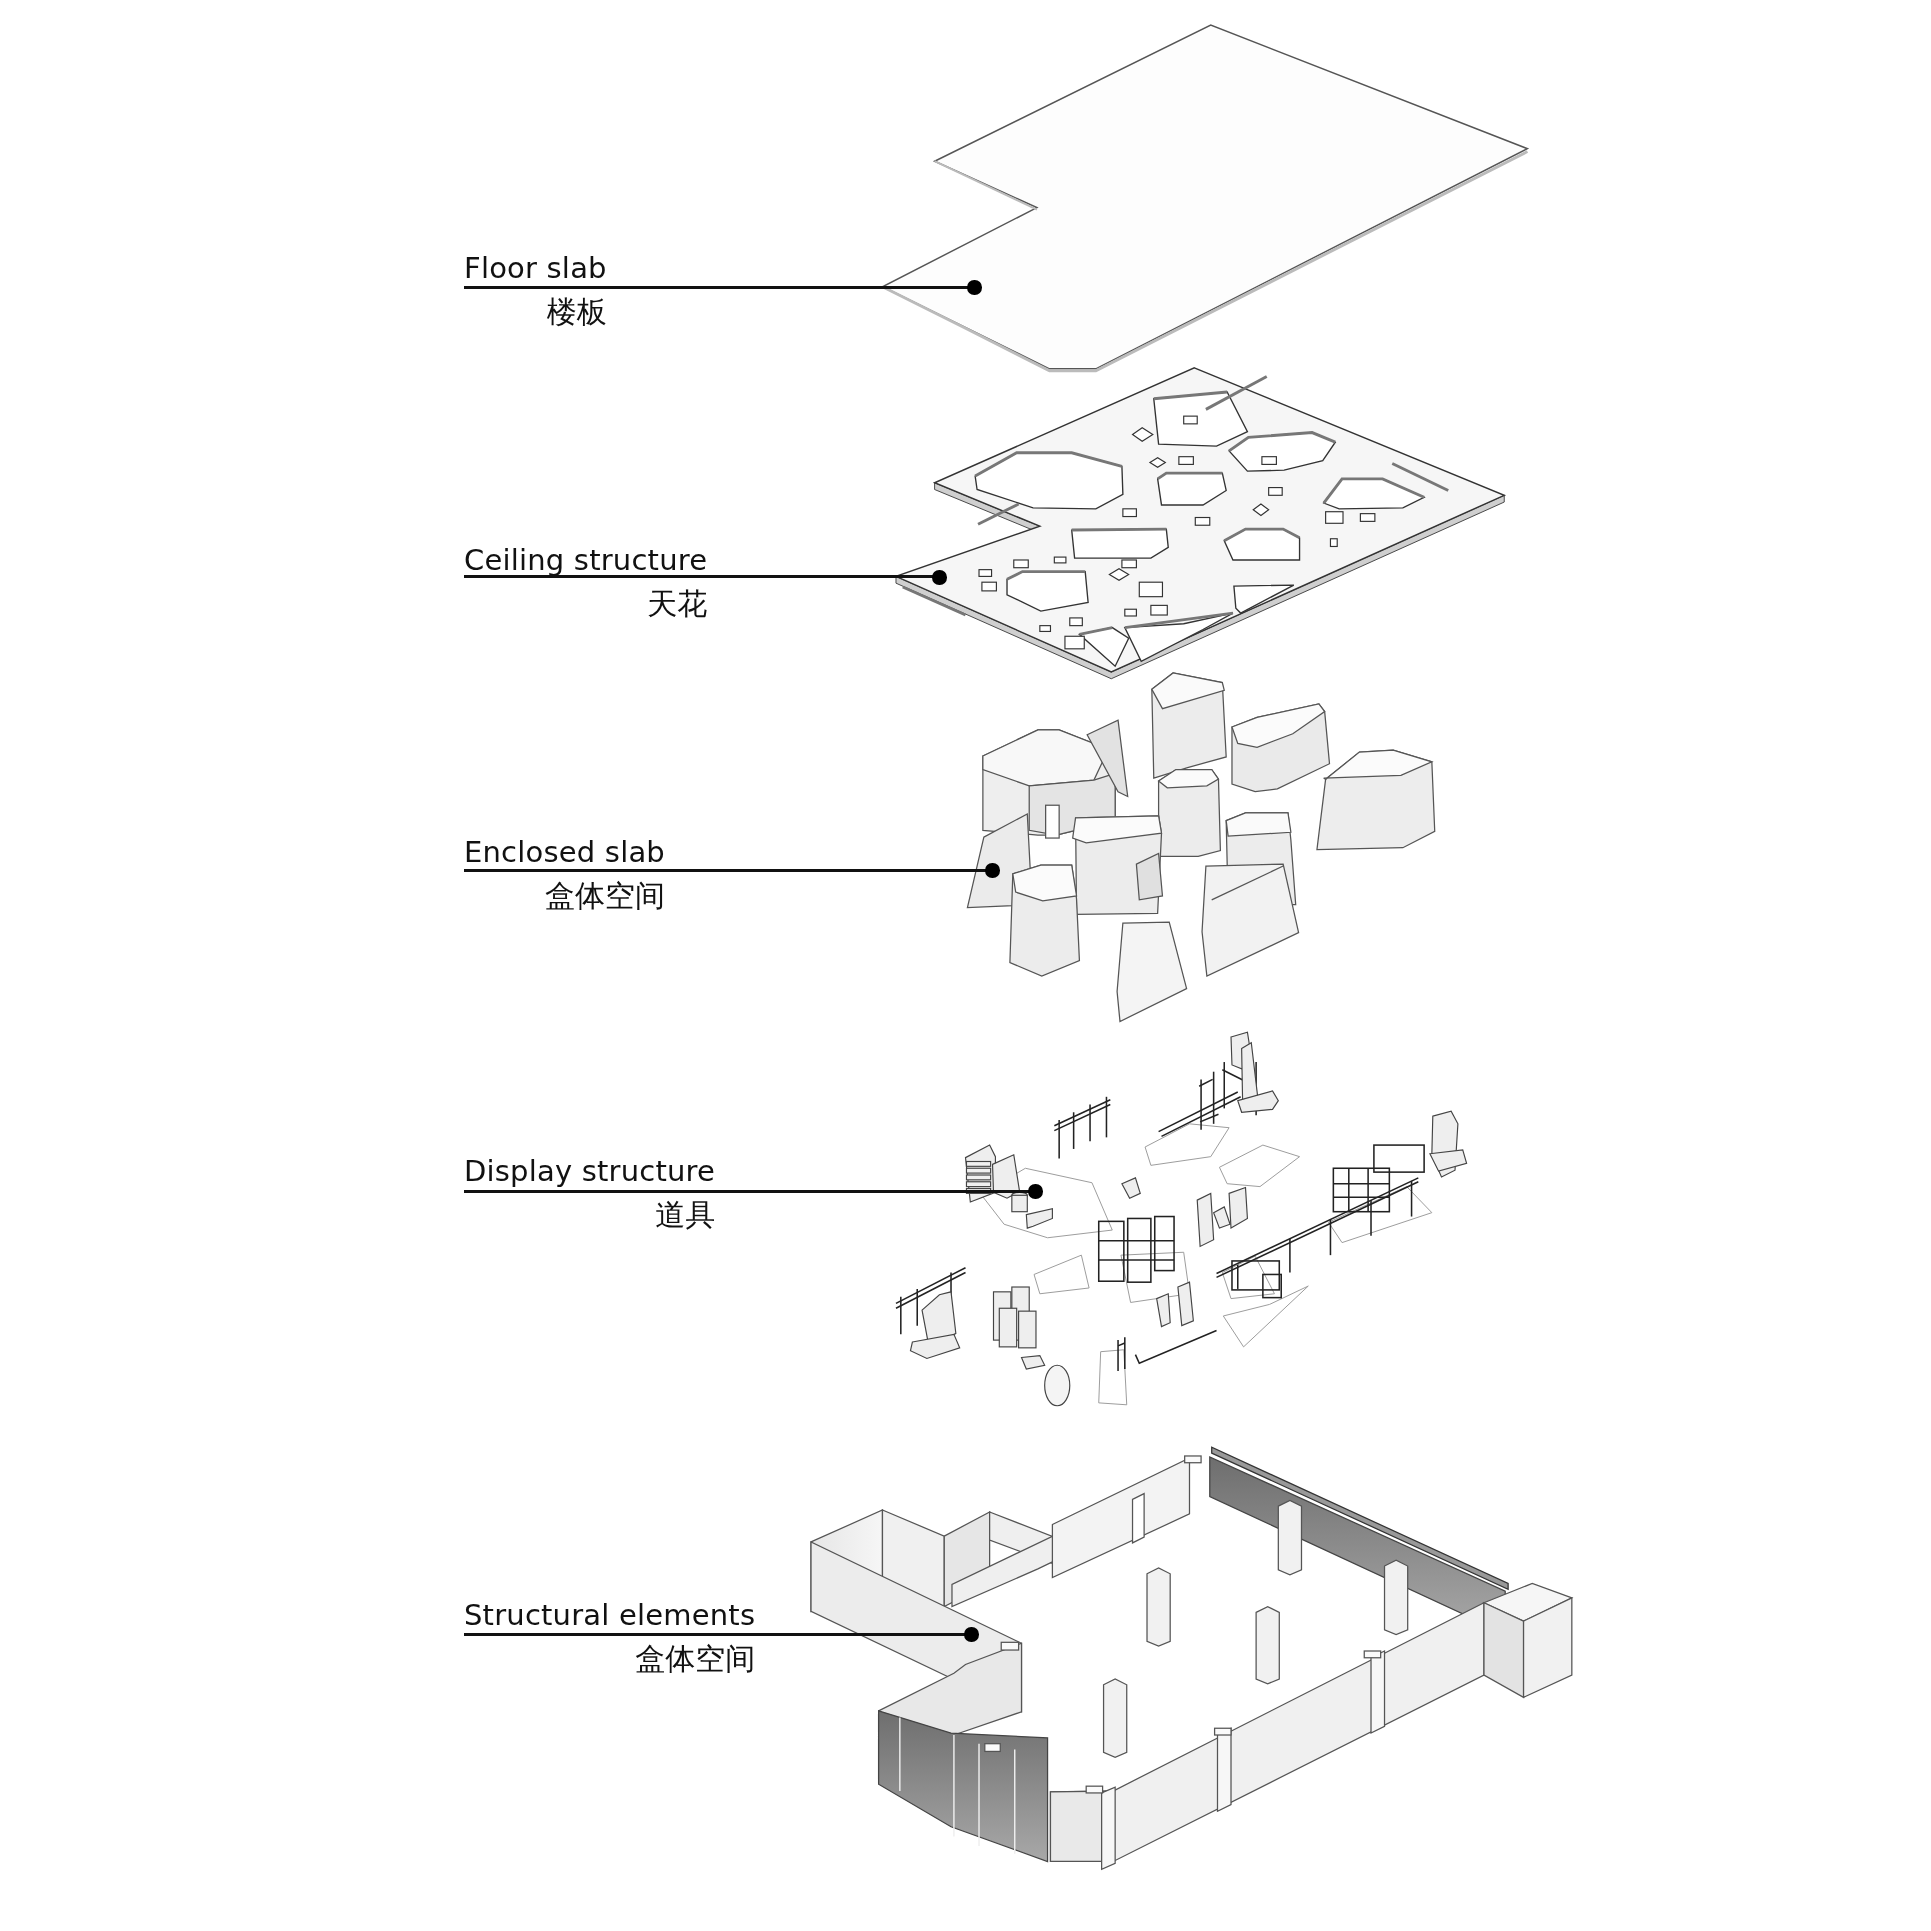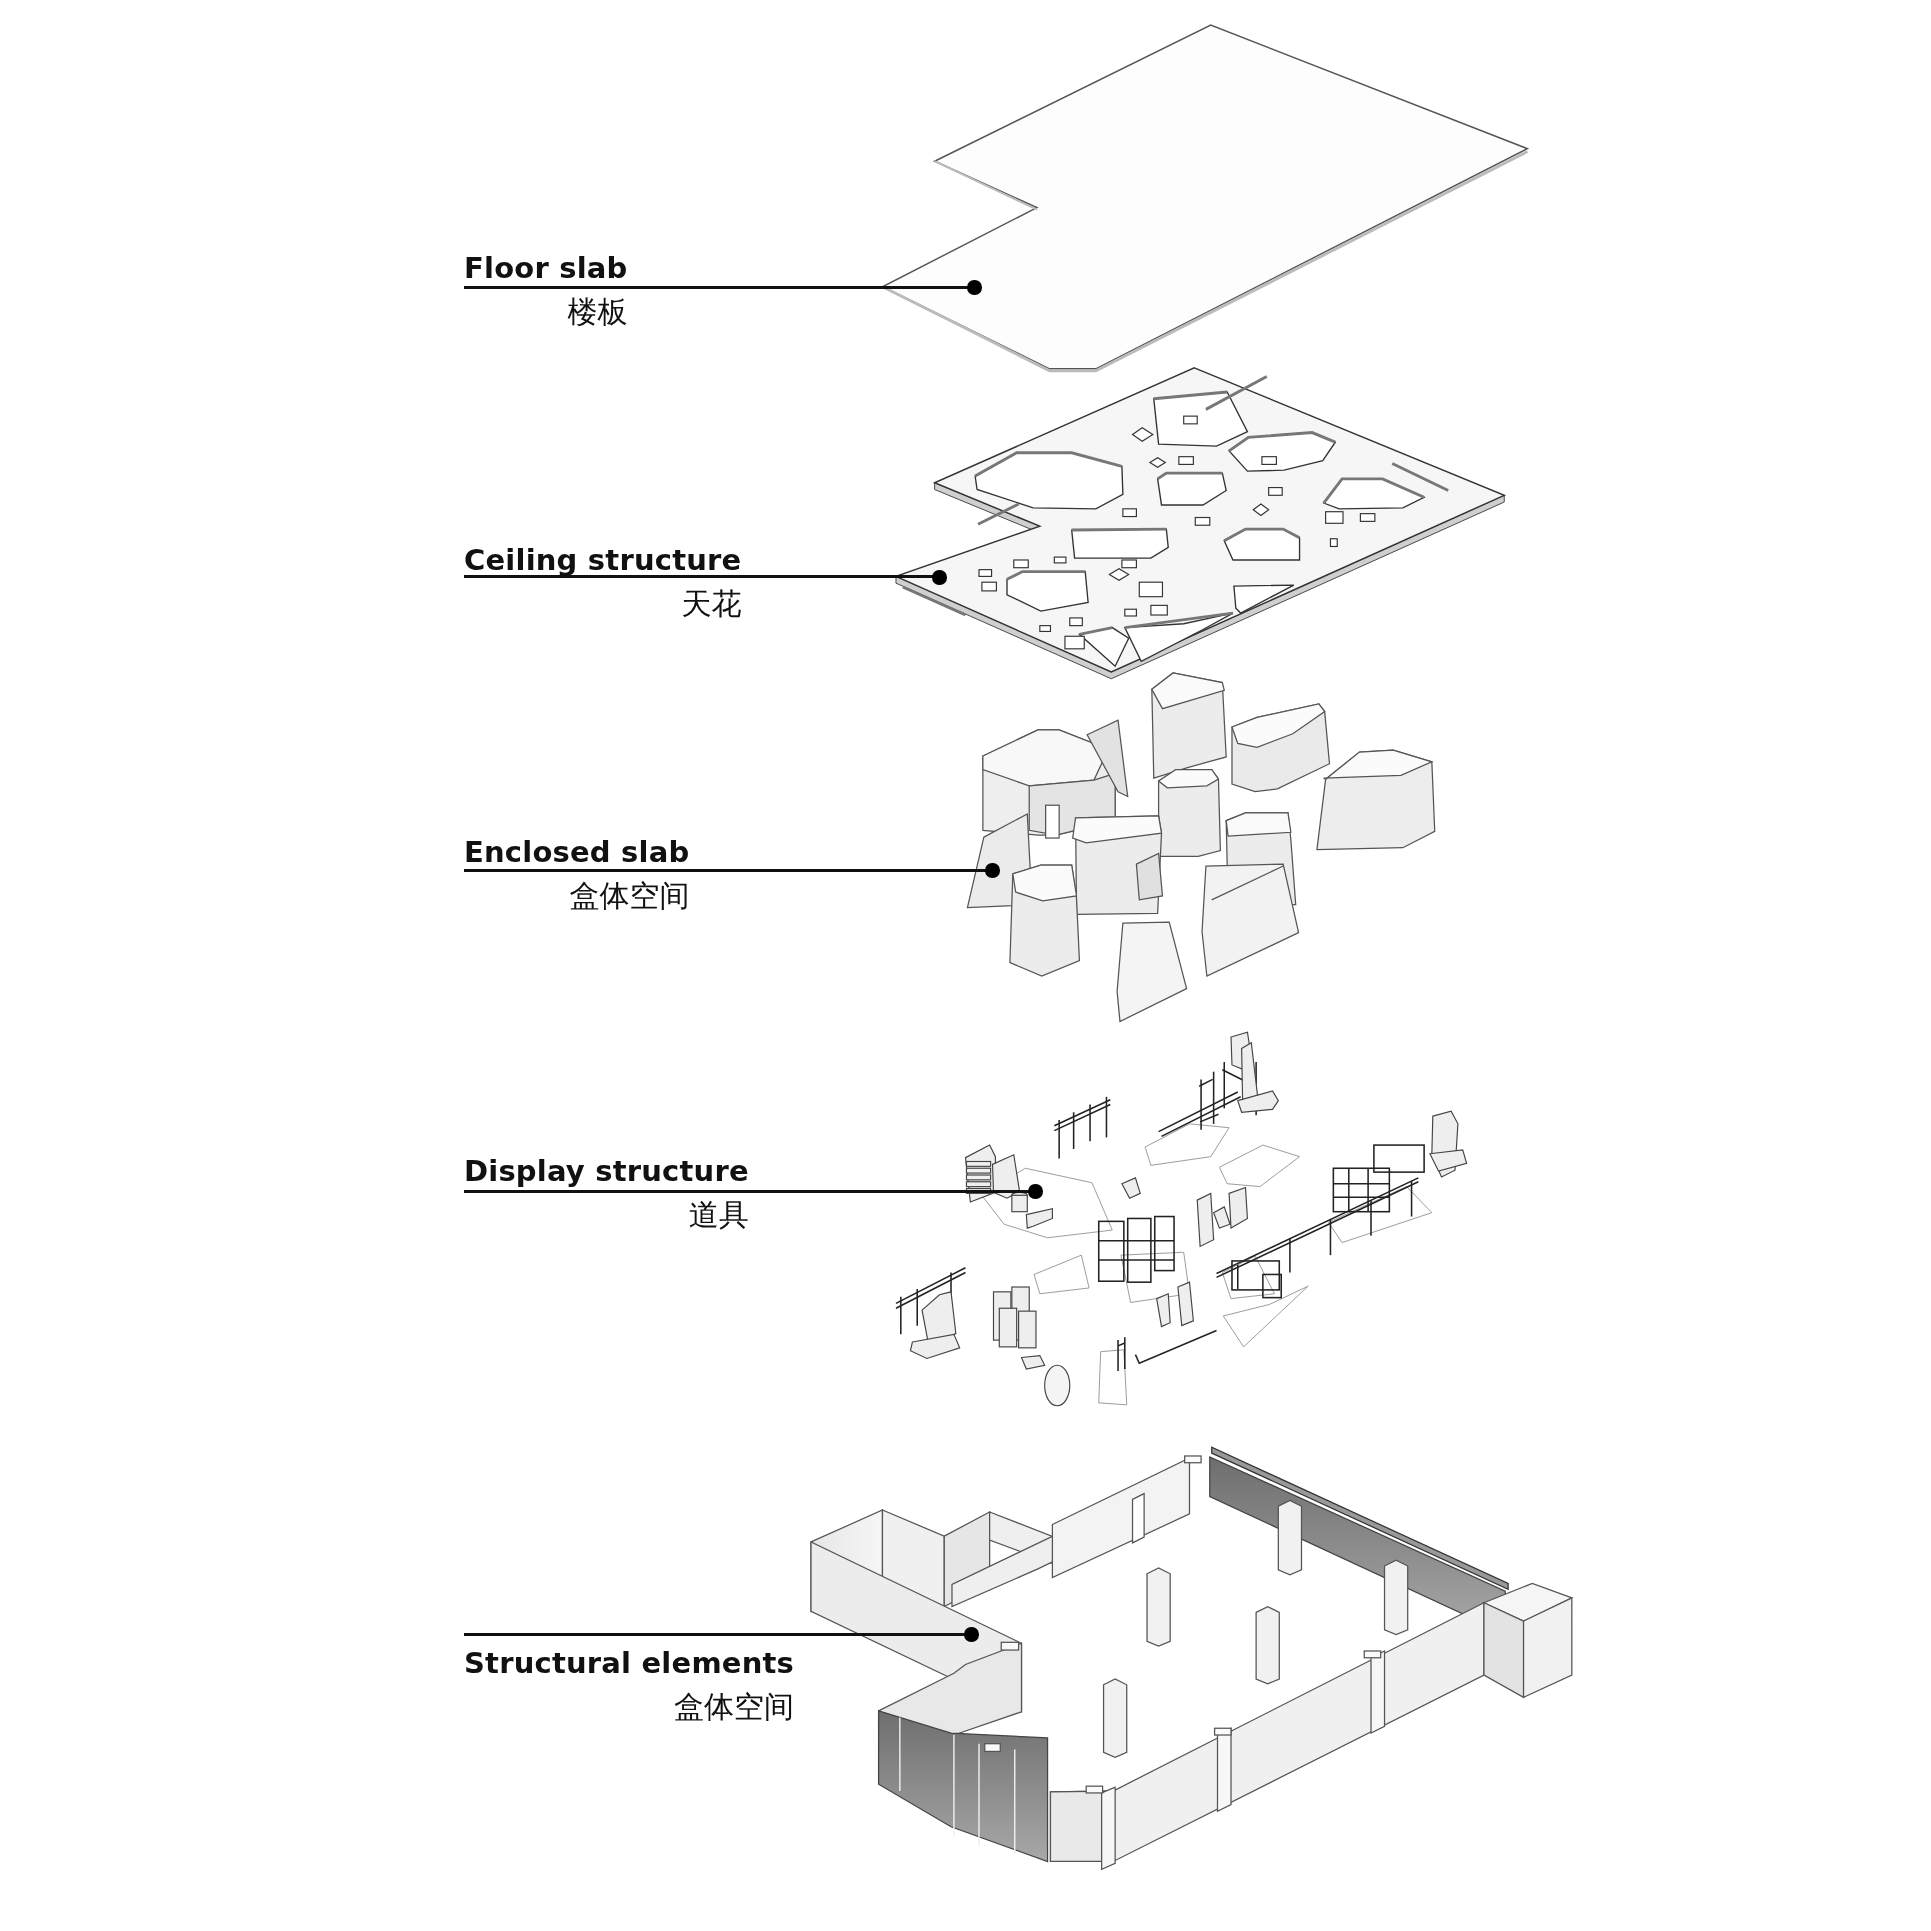--- a/index.html
+++ b/index.html
@@ -1,19 +1,19 @@
 <!DOCTYPE html>
 <html><head>
 <meta charset="utf-8">
 <style>
   html, body { margin:0; padding:0; background:#ffffff; }
   body { width:1931px; height:1931px; position:relative; overflow:hidden; font-family:"DejaVu Sans", "Liberation Sans", sans-serif; }
   #art { position:absolute; left:0; top:0; width:1931px; height:1931px; }
   .label { position:absolute; color:#111; line-height:1; }
-  .label .en { font-size:29px; font-weight:700; letter-spacing:0.2px; white-space:nowrap;text-align:right; }
+  .label .en { font-size:29px; font-weight:400; letter-spacing:0.2px; white-space:nowrap;text-align:right; }
   .label .zh { font-size:30px; margin-top:13.5px; white-space:nowrap;text-align:right; }
   .leader { position:absolute; height:2.9px; background:#111; }
   .dot { position:absolute; width:14.5px; height:14.5px; border-radius:50%; background:#000; }
 </style>
 </head>
 <body>
 
 <svg id="art" viewBox="0 0 2000 2000" xmlns="http://www.w3.org/2000/svg">
   <defs>
     <linearGradient id="glassG" x1="0" y1="0" x2="0" y2="1">
@@ -326,19 +326,19 @@
 <div class="leader" style="left:464px; top:869px; width:527px;"></div>
 <div class="dot" style="left:985px; top:863px;"></div>
 
 <div class="label" style="left:464px; top:1157px;">
   <div class="en">Display structure</div>
   <div class="zh">道具</div>
 </div>
 <div class="leader" style="left:464px; top:1190px; width:571px;"></div>
 <div class="dot" style="left:1028px; top:1184px;"></div>
 
-<div class="label" style="left:464px; top:1601px;margin-top:48px;">
+<div class="label" style="left:464px; top:1601px;">
   <div class="en">Structural elements</div>
   <div class="zh">盒体空间</div>
 </div>
 <div class="leader" style="left:464px; top:1633px; width:506px;"></div>
 <div class="dot" style="left:964px; top:1627px;"></div>
 
 
 </body></html>

